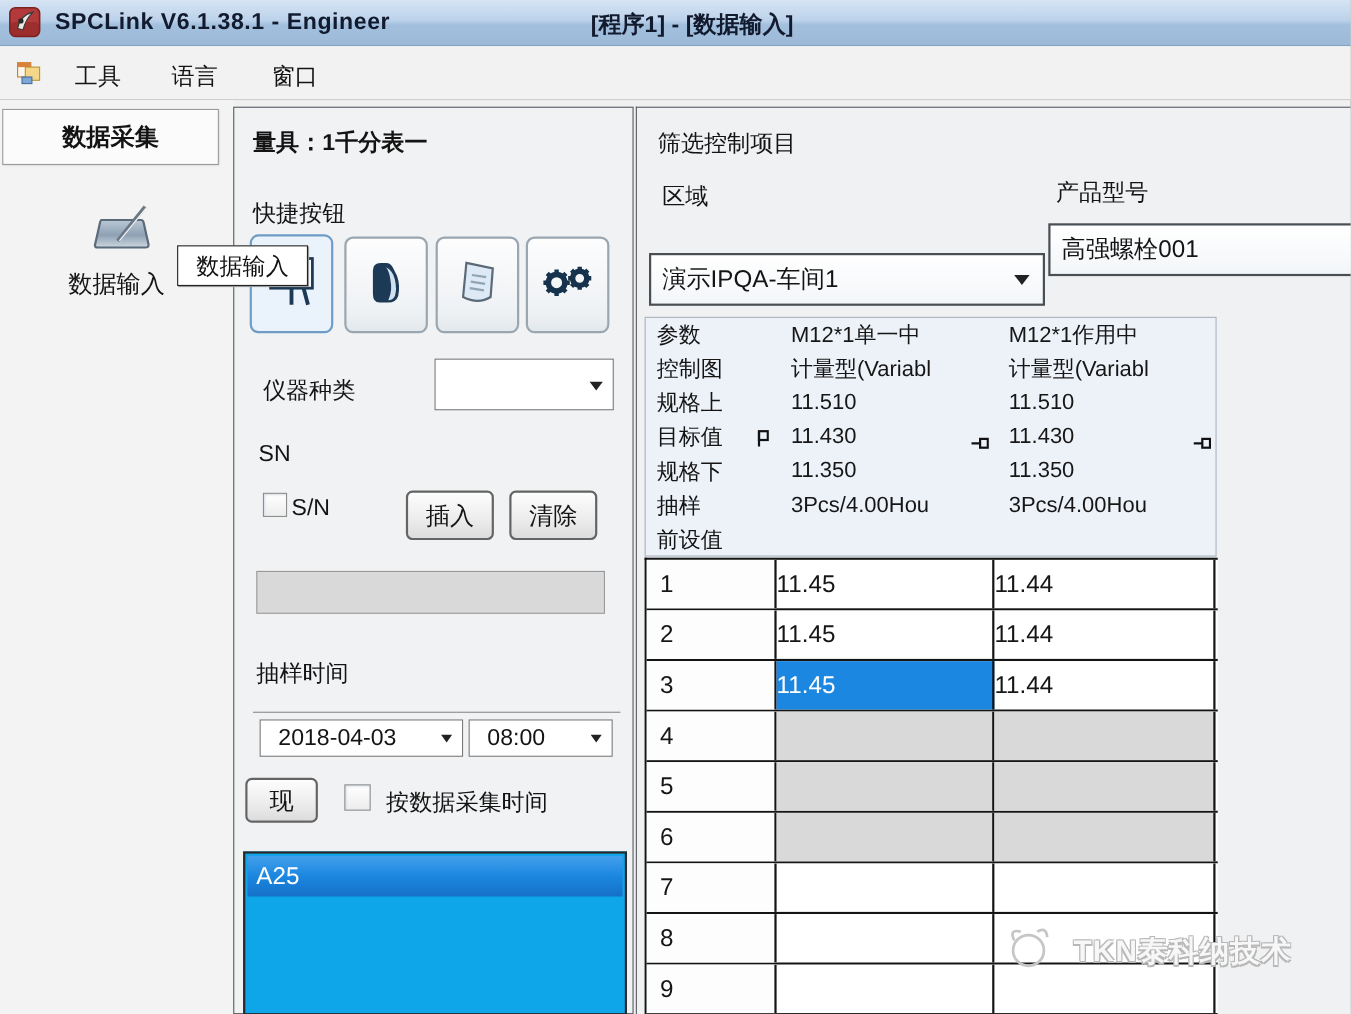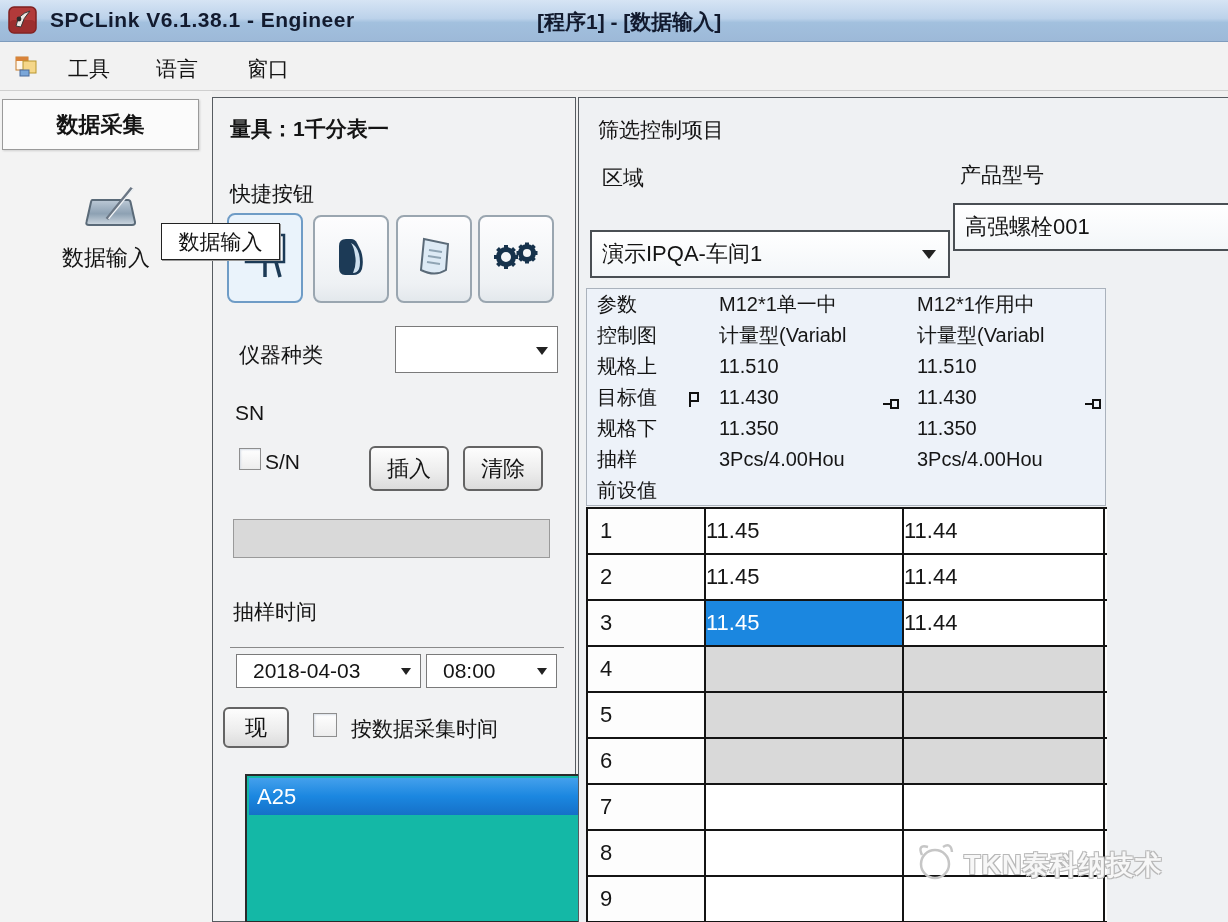--- a/index.html
+++ b/index.html
@@ -39,21 +39,21 @@
   .combo { position:absolute; background:#fff; border:1px solid #7a7a7a; font-size:21px; color:#141414; display:flex; align-items:center; padding-left:16px; }
   .combo .arr { position:absolute; right:9px; top:50%; margin-top:-3px; width:0; height:0;
     border-left:6px solid transparent; border-right:6px solid transparent; border-top:8px solid #222; }
   .checkbox { position:absolute; width:22px; height:22px; background:linear-gradient(180deg,#ffffff,#ededed);
     border:1px solid #8e8e8e; box-shadow:inset 1px 1px 2px #d7dee6; }
   .pushbtn { position:absolute; background:linear-gradient(180deg,#fdfdfd 0%,#ececec 60%,#dcdcdc 100%);
     border:2px solid #646464; border-radius:6px; font-size:22px; color:#141414;
     display:flex; align-items:center; justify-content:center; }
   .grayfield { position:absolute; left:20px; top:421px; width:317px; height:39px; background:#d9d9d9; border:1px solid #9a9a9a; }
   .hline { position:absolute; left:17px; top:549px; width:334px; height:0; border-top:1px solid #8a8a8a; }
-  .listbox { position:absolute; left:8px; top:676px; width:349px; height:149px; background:#14b8a6; border:2px solid #2a2a2a; padding:2px;margin-left:24px; }
+  .listbox { position:absolute; left:8px; top:676px; width:349px; height:149px; background:#0ea5e9; border:2px solid #2a2a2a; padding:2px; }
   .listitem-sel { height:37px; background:linear-gradient(180deg,#44a0ec 0%,#1b87e0 50%,#1570c8 100%);
     color:#fff; font-size:22px; display:flex; align-items:center; padding-left:8px; }
 
   
   .panel-right { position:absolute; left:578px; top:97px; width:650px; height:825px; background:#eff1f3;
     border-left:1px solid #565b60; border-top:1px solid #565b60; }
   .bigcombo { position:absolute; height:48px; background:linear-gradient(180deg,#ffffff,#f3f6f9); border:2px solid #4a4f54;
     font-size:22px; color:#141414; display:flex; align-items:center; padding-left:10px; }
   .bigcombo .arr { position:absolute; right:12px; top:50%; margin-top:-4px; width:0; height:0;
     border-left:7px solid transparent; border-right:7px solid transparent; border-top:9px solid #222; }
@@ -67,21 +67,21 @@
 
   .grid { position:absolute; left:7px; top:409px; width:521px; border-left:2px solid #141414; border-top:2px solid #141414; }
   .grow { display:flex; height:46px; border-bottom:2px solid #141414; background:#fff; }
   .gnum { width:118px; border-right:2px solid #141414; background:#fdfdfd; font-size:22px; display:flex; align-items:center; padding-left:12px; }
   .gc1 { width:198px; border-right:2px solid #141414; font-size:22px; display:flex; align-items:center; padding-left:0; }
   .gc2 { width:201px; border-right:2px solid #141414; font-size:22px; display:flex; align-items:center; }
   .grow.dim .gc1, .grow.dim .gc2 { background:#d9d9d9; }
   .gc1.sel { background:#1b87e0; color:#ffffff; }
 
   
-  .watermark { position:absolute; left:912px; top:838px; display:flex; align-items:center; gap:6px; z-index:70; }
+  .watermark { position:absolute; left:912px; top:838px; display:flex; align-items:center; gap:18px; z-index:70; }
   .watermark span { font-size:27px; font-weight:bold; color:rgba(252,252,252,.92);
     text-shadow:-1px -1px 0 #b8b8b8, 1px -1px 0 #b8b8b8, -1px 1px 0 #b8b8b8, 1px 1px 0 #b8b8b8; letter-spacing:1px; }
 </style>
 </head>
 <body>
 
 <div id="screen">
 
   <div class="titlebar">
     <span class="appicon">

